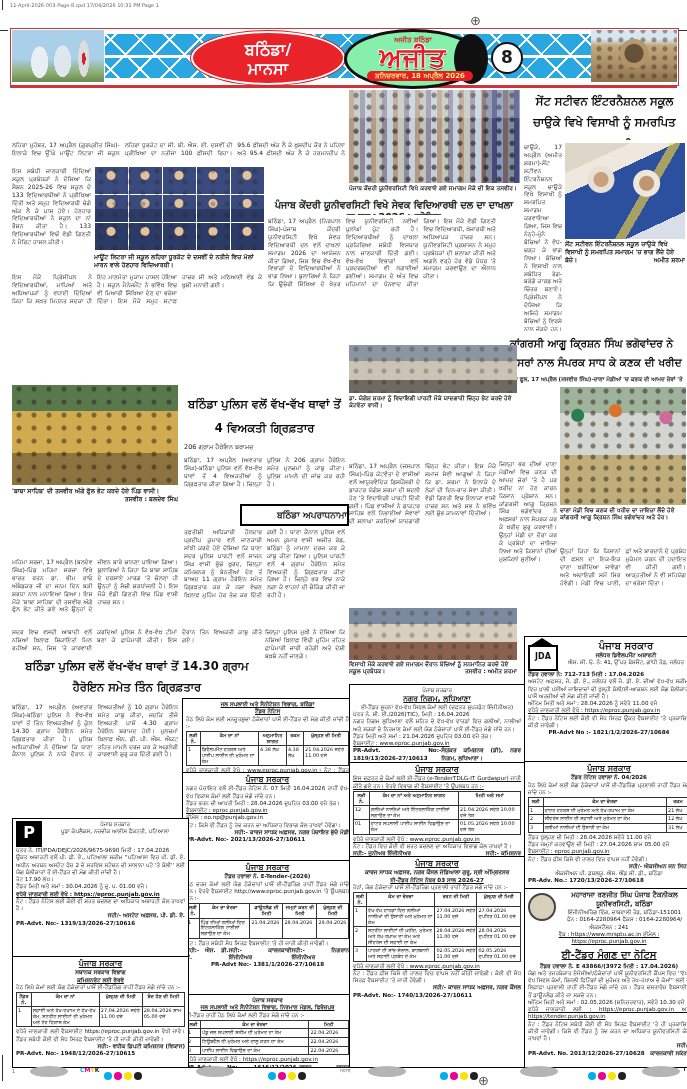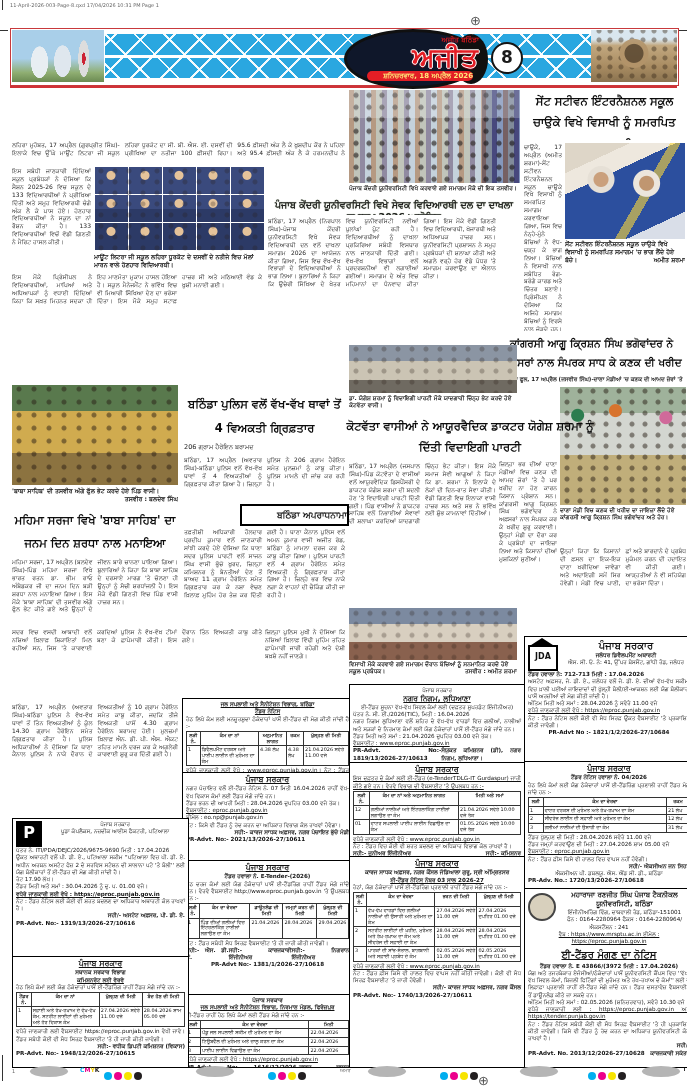--- a/index.html
+++ b/index.html
@@ -21,21 +21,21 @@
     radial-gradient(ellipse 14px 26px at 30% 62%, #e8eef2 0 60%, transparent 62%),
     radial-gradient(ellipse 14px 26px at 55% 60%, #dfe7ee 0 60%, transparent 62%),
     radial-gradient(ellipse 9px 30px at 78% 55%, #c23 0 20%, #ddd 21% 60%, transparent 62%);
     background-size:auto;opacity:1;}
   .ph-fort{background:linear-gradient(180deg,#d9e6ef 0 18%,#c2a87f 30%,#a98c62 70%,#8a7350 100%);}
   .ph-fort::before{background-image:radial-gradient(circle at 50% 45%, #5d4a33 0 9px, #b3946a 10px 14px, transparent 15px),
     radial-gradient(circle at 8px 6px, rgba(60,45,28,.5) 0 2px, transparent 3px);
     background-size:100% 100%,11px 9px;opacity:.9;}
   .oval-red{background:#e82329;border:2px solid #fff;border-radius:50%;box-shadow:0 0 0 1px #d01f26;
     color:#fff;font-weight:bold;text-align:center;z-index:3;}
-  .oval-yel{background:#0f172a;border:3px solid #101010;border-radius:50%;z-index:4;text-align:right;}
+  .oval-yel{background:#86efac;border:3px solid #101010;border-radius:50%;z-index:4;text-align:center;}
   .oval-yel::before{content:"";position:absolute;right:-9px;top:2px;bottom:2px;width:34px;
     background:#101010;border-radius:50%;z-index:-1;}
   .mh-kicker{color:#d6181f;font-size:7px;font-weight:bold;margin-top:4px;}
   .mh-title{color:#e31e25;font-size:26px;font-weight:bold;line-height:1.0;
     text-shadow:-1px 0 #fff,1px 0 #fff,0 -1px #fff,0 1px #fff, 0 2px 0 #701;letter-spacing:1px;}
   .mh-date{background:#e31e25;color:#ffe97a;font-size:7px;font-weight:bold;border-radius:6px;
     margin:1px 6px 0 20px;padding:1px 0;}
   .badge8{background:#fff;border:2px solid #141414;border-radius:50%;text-align:center;
     font-weight:bold;font-size:17px;line-height:26px;z-index:3;}
   .redrule{background:#d03237;}
@@ -118,20 +118,24 @@
   <div class="crop" style="right:0;top:30px;width:8px;height:1px;"></div>
   <div class="crop" style="left:2px;bottom:8px;width:1px;height:26px;"></div>
   <div class="crop" style="right:2px;bottom:18px;width:1px;height:22px;"></div>
   <div class="abs tinytext" style="left:10px;top:2px;width:520px;">11-April-2026-003-Page-8.qxd   17/04/2026   10:31 PM   Page 1</div>
   <div class="abs reg" style="left:470px;top:14px;">⊕</div>
 
   <div class="abs mh" style="left:10px;top:28px;width:667px;height:56px;">
     <div class="abs ph ph-towers" style="left:1px;top:1px;width:92px;height:52px;"></div>
     <div class="abs mh-band" style="left:94px;top:5px;width:486px;height:44px;"></div>
     <div class="abs ph ph-fort" style="left:580px;top:1px;width:86px;height:52px;"></div>
+    <div class="abs oval-red" style="left:180px;top:2px;width:150px;height:50px;">
+      <div style="font-size:16px;margin-top:7px;">ਬਠਿੰਡਾ/</div>
+      <div style="font-size:16px;">ਮਾਨਸਾ</div>
+    </div>
     <div class="abs oval-yel" style="left:333px;top:0;width:132px;height:54px;">
       <div class="mh-kicker">ਅਜੀਤ ਬਠਿੰਡਾ</div>
       <div class="mh-title">ਅਜੀਤ</div>
       <div class="mh-date">ਸ਼ਨਿਚਰਵਾਰ, 18 ਅਪ੍ਰੈਲ 2026</div>
     </div>
     <div class="abs badge8" style="left:480px;top:13px;width:28px;height:28px;">8</div>
   </div>
   <div class="abs redrule" style="left:10px;top:86px;width:667px;height:2px;"></div>
 
   <div class="abs body6 c3" style="left:12px;top:141px;width:333px;height:23px;">ਲਹਿਰਾ ਮੁਹੱਬਤ, 17 ਅਪ੍ਰੈਲ (ਗੁਰਪ੍ਰੀਤ ਸਿੰਘ)-ਇਲਾਕੇ ਵਿਚ ਉੱਘੇ ਮਾਊਂਟ ਲਿਟਰਾ ਜੀ ਸਕੂਲ ਲਹਿਰਾ ਧੂਰਕੋਟ ਦਾ ਸੀ. ਬੀ. ਐਸ. ਈ. ਦਸਵੀਂ ਦੀ ਪ੍ਰੀਖਿਆ ਦਾ ਨਤੀਜਾ 100 ਫ਼ੀਸਦੀ ਰਿਹਾ। 95.6 ਫ਼ੀਸਦੀ ਅੰਕ ਲੈ ਕੇ ਖੁਸ਼ਦੀਪ ਕੌਰ ਨੇ ਪਹਿਲਾ ਅਤੇ 95.4 ਫ਼ੀਸਦੀ ਅੰਕ ਲੈ ਕੇ ਹਰਮਨਦੀਪ ਨੇ ਦੂਜਾ ਸਥਾਨ ਹਾਸਲ ਕੀਤਾ। 99 ਫ਼ੀਸਦੀ ਤੋਂ ਵੱਧ ਅੰਕ ਪ੍ਰਾਪਤ ਕਰਨ ਵਾਲੇ ਵਿਦਿਆਰਥੀਆਂ ਦਾ ਵਿਸ਼ੇਸ਼ ਸਨਮਾਨ ਕੀਤਾ ਗਿਆ।</div>
@@ -159,38 +163,37 @@
 
   <div class="abs hl" style="left:497px;top:334px;width:189px;height:40px;font-size:10.5px;line-height:1.8;">ਕਾਂਗਰਸੀ ਆਗੂ ਕ੍ਰਿਸ਼ਨ ਸਿੰਘ ਭਗੋਵਾਂਦਰ ਨੇ ਅਫ਼ਸਰਾਂ ਨਾਲ ਸੰਪਰਕ ਸਾਧ ਕੇ ਕਣਕ ਦੀ ਖਰੀਦ ਕਰਵਾਈ ਸ਼ੁਰੂ</div>
   <div class="abs" style="left:497px;top:376px;width:189px;height:9px;font-size:5.6px;text-align:center;font-weight:bold;overflow:hidden;">ਰਾਮਪੁਰਾ ਫੂਲ, 17 ਅਪ੍ਰੈਲ (ਜਸਵੀਰ ਸਿੰਘ)-ਦਾਣਾ ਮੰਡੀਆਂ 'ਚ ਕਣਕ ਦੀ ਆਮਦ ਜ਼ੋਰਾਂ 'ਤੇ</div>
   <div class="abs body6" style="left:499px;top:460px;width:58px;height:170px;">ਜ਼ਿਲ੍ਹਾ ਭਰ ਦੀਆਂ ਦਾਣਾ ਮੰਡੀਆਂ ਵਿਚ ਕਣਕ ਦੀ ਆਮਦ ਜ਼ੋਰਾਂ 'ਤੇ ਹੈ ਪਰ ਖਰੀਦ ਨਾ ਹੋਣ ਕਾਰਨ ਕਿਸਾਨ ਪ੍ਰੇਸ਼ਾਨ ਸਨ। ਕਾਂਗਰਸੀ ਆਗੂ ਕ੍ਰਿਸ਼ਨ ਸਿੰਘ ਭਗੋਵਾਂਦਰ ਨੇ ਅਫ਼ਸਰਾਂ ਨਾਲ ਸੰਪਰਕ ਕਰ ਕੇ ਖਰੀਦ ਸ਼ੁਰੂ ਕਰਵਾਈ। ਉਨ੍ਹਾਂ ਮੰਡੀ ਦਾ ਦੌਰਾ ਕਰ ਕੇ ਪ੍ਰਬੰਧਾਂ ਦਾ ਜਾਇਜ਼ਾ ਲਿਆ ਅਤੇ ਕਿਸਾਨਾਂ ਦੀਆਂ ਮੁਸ਼ਕਿਲਾਂ ਸੁਣੀਆਂ।</div>
   <div class="abs ph ph-wheat" style="left:560px;top:387px;width:126px;height:118px;"></div>
   <div class="abs cap" style="left:560px;top:507px;width:126px;height:38px;font-size:5.8px;">ਦਾਣਾ ਮੰਡੀ ਵਿਚ ਕਣਕ ਦੀ ਖਰੀਦ ਦਾ ਜਾਇਜ਼ਾ ਲੈਂਦੇ ਹੋਏ ਕਾਂਗਰਸੀ ਆਗੂ ਕ੍ਰਿਸ਼ਨ ਸਿੰਘ ਭਗੋਵਾਂਦਰ ਅਤੇ ਹੋਰ।</div>
   <div class="abs body6 c2" style="left:560px;top:547px;width:126px;height:82px;">ਉਨ੍ਹਾਂ ਕਿਹਾ ਕਿ ਕਿਸਾਨਾਂ ਦੀ ਫ਼ਸਲ ਦਾ ਇਕ-ਇਕ ਦਾਣਾ ਖਰੀਦਿਆ ਜਾਵੇਗਾ ਅਤੇ ਅਦਾਇਗੀ ਸਮੇਂ ਸਿਰ ਹੋਵੇਗੀ। ਮੰਡੀ ਵਿਚ ਪਾਣੀ, ਛਾਂ ਅਤੇ ਬਾਰਦਾਨੇ ਦੇ ਪ੍ਰਬੰਧ ਮੁਕੰਮਲ ਕਰਨ ਦੀ ਹਦਾਇਤ ਵੀ ਕੀਤੀ ਗਈ। ਆੜ੍ਹਤੀਆਂ ਨੇ ਵੀ ਸਹਿਯੋਗ ਦਾ ਭਰੋਸਾ ਦਿੱਤਾ।</div>
 
   <div class="abs ph ph-farewell" style="left:349px;top:345px;width:168px;height:48px;"></div>
   <div class="abs cap" style="left:349px;top:395px;width:168px;height:19px;font-size:5.8px;">ਡਾ. ਯੋਗੇਸ਼ ਸ਼ਰਮਾ ਨੂੰ ਵਿਦਾਇਗੀ ਪਾਰਟੀ ਮੌਕੇ ਯਾਦਗਾਰੀ ਚਿੰਨ੍ਹ ਭੇਟ ਕਰਦੇ ਹੋਏ ਕੋਟਵੱਤਾ ਵਾਸੀ।</div>
-  <div class="abs hl" style="left:346px;top:416px;width:248px;height:42px;font-size:11.5px;line-height:1.8;">ਕੋਟਵੱਤਾ ਵਾਸੀਆਂ ਨੇ ਆਯੂਰਵੈਦਿਕ ਡਾਕਟਰ ਯੋਗੇਸ਼ ਸ਼ਰਮਾ ਨੂੰ ਦਿੱਤੀ ਵਿਦਾਇਗੀ ਪਾਰਟੀ</div>
   <div class="abs body6 c2" style="left:349px;top:462px;width:147px;height:142px;">ਬਠਿੰਡਾ, 17 ਅਪ੍ਰੈਲ (ਜਸਪਾਲ ਸਿੰਘ)-ਪਿੰਡ ਕੋਟਵੱਤਾ ਦੇ ਵਾਸੀਆਂ ਵਲੋਂ ਆਯੂਰਵੈਦਿਕ ਡਿਸਪੈਂਸਰੀ ਦੇ ਡਾਕਟਰ ਯੋਗੇਸ਼ ਸ਼ਰਮਾ ਦੀ ਬਦਲੀ ਹੋਣ 'ਤੇ ਵਿਦਾਇਗੀ ਪਾਰਟੀ ਦਿੱਤੀ ਗਈ। ਪਿੰਡ ਵਾਸੀਆਂ ਨੇ ਡਾਕਟਰ ਸਾਹਿਬ ਵਲੋਂ ਨਿਭਾਈਆਂ ਸੇਵਾਵਾਂ ਦੀ ਸ਼ਲਾਘਾ ਕਰਦਿਆਂ ਯਾਦਗਾਰੀ ਚਿੰਨ੍ਹ ਭੇਟ ਕੀਤਾ। ਇਸ ਮੌਕੇ ਸਮਾਜ ਸੇਵੀ ਆਗੂਆਂ ਨੇ ਕਿਹਾ ਕਿ ਡਾ. ਸ਼ਰਮਾ ਨੇ ਇਲਾਕੇ ਦੇ ਲੋਕਾਂ ਦੀ ਦਿਨ-ਰਾਤ ਸੇਵਾ ਕੀਤੀ। ਵੱਡੀ ਗਿਣਤੀ ਵਿਚ ਇਲਾਕਾ ਵਾਸੀ ਹਾਜ਼ਰ ਸਨ ਅਤੇ ਸਭ ਨੇ ਭਵਿੱਖ ਲਈ ਸ਼ੁੱਭ ਕਾਮਨਾਵਾਂ ਦਿੱਤੀਆਂ।</div>
 
   <div class="abs ph ph-baba" style="left:12px;top:385px;width:166px;height:100px;"></div>
   <div class="abs cap" style="left:12px;top:487px;width:166px;height:20px;">
     <span>'ਬਾਬਾ ਸਾਹਿਬ' ਦੀ ਤਸਵੀਰ ਅੱਗੇ ਫੁੱਲ ਭੇਟ ਕਰਦੇ ਹੋਏ ਪਿੰਡ ਵਾਸੀ।</span>
     <span class="credit">ਤਸਵੀਰ : ਬਲਦੇਵ ਸਿੰਘ</span>
   </div>
-  <div class="abs hl" style="left:12px;top:509px;width:166px;height:47px;font-size:11.5px;line-height:2.0;">ਮਹਿਮਾ ਸਰਜਾ ਵਿਖੇ 'ਬਾਬਾ ਸਾਹਿਬ' ਦਾ ਜਨਮ ਦਿਨ ਸ਼ਰਧਾ ਨਾਲ ਮਨਾਇਆ</div>
   <div class="abs body6 c2" style="left:12px;top:558px;width:166px;height:68px;">ਮਹਿਮਾ ਸਰਜਾ, 17 ਅਪ੍ਰੈਲ (ਬਲਦੇਵ ਸਿੰਘ)-ਪਿੰਡ ਮਹਿਮਾ ਸਰਜਾ ਵਿਖੇ ਭਾਰਤ ਰਤਨ ਡਾ. ਭੀਮ ਰਾਓ ਅੰਬੇਡਕਰ ਜੀ ਦਾ ਜਨਮ ਦਿਨ ਬੜੀ ਸ਼ਰਧਾ ਨਾਲ ਮਨਾਇਆ ਗਿਆ। ਇਸ ਮੌਕੇ 'ਬਾਬਾ ਸਾਹਿਬ' ਦੀ ਤਸਵੀਰ ਅੱਗੇ ਫੁੱਲ ਭੇਟ ਕੀਤੇ ਗਏ ਅਤੇ ਉਨ੍ਹਾਂ ਦੇ ਜੀਵਨ ਬਾਰੇ ਚਾਨਣਾ ਪਾਇਆ ਗਿਆ। ਬੁਲਾਰਿਆਂ ਨੇ ਕਿਹਾ ਕਿ ਬਾਬਾ ਸਾਹਿਬ ਦੇ ਦਰਸਾਏ ਮਾਰਗ 'ਤੇ ਚੱਲਣਾ ਹੀ ਉਨ੍ਹਾਂ ਨੂੰ ਸੱਚੀ ਸ਼ਰਧਾਂਜਲੀ ਹੈ। ਇਸ ਮੌਕੇ ਵੱਡੀ ਗਿਣਤੀ ਵਿਚ ਪਿੰਡ ਵਾਸੀ ਹਾਜ਼ਰ ਸਨ।</div>
 
   <div class="abs hl" style="left:184px;top:393px;width:161px;height:48px;font-size:11.5px;line-height:2.05;">ਬਠਿੰਡਾ ਪੁਲਿਸ ਵਲੋਂ ਵੱਖ-ਵੱਖ ਥਾਵਾਂ ਤੋਂ 4 ਵਿਅਕਤੀ ਗ੍ਰਿਫ਼ਤਾਰ</div>
   <div class="abs" style="left:184px;top:443px;width:78px;height:11px;font-size:6.5px;font-weight:normal;overflow:hidden;">206 ਗ੍ਰਾਮ ਹੈਰੋਇਨ ਬਰਾਮਦ</div>
   <div class="abs body6 c2" style="left:184px;top:456px;width:161px;height:46px;">ਬਠਿੰਡਾ, 17 ਅਪ੍ਰੈਲ (ਅਵਤਾਰ ਸਿੰਘ)-ਬਠਿੰਡਾ ਪੁਲਿਸ ਵਲੋਂ ਵੱਖ-ਵੱਖ ਥਾਵਾਂ ਤੋਂ 4 ਵਿਅਕਤੀਆਂ ਨੂੰ ਗ੍ਰਿਫ਼ਤਾਰ ਕੀਤਾ ਗਿਆ ਹੈ। ਜ਼ਿਲ੍ਹਾ ਪੁਲਿਸ ਨੇ 206 ਗ੍ਰਾਮ ਹੈਰੋਇਨ ਸਮੇਤ ਮੁਲਜ਼ਮਾਂ ਨੂੰ ਕਾਬੂ ਕੀਤਾ। ਪੁਲਿਸ ਮਾਮਲੇ ਦੀ ਜਾਂਚ ਕਰ ਰਹੀ ਹੈ।</div>
   <div class="abs crimebox" style="left:240px;top:504px;width:105px;height:18px;">ਬਠਿੰਡਾ ਅਪਰਾਧਨਾਮਾ</div>
   <div class="abs body6 c2" style="left:184px;top:528px;width:161px;height:96px;">ਤਫ਼ਤੀਸ਼ੀ ਅਧਿਕਾਰੀ ਹੌਲਦਾਰ ਪ੍ਰਦੀਪ ਕੁਮਾਰ ਵਲੋਂ ਜਾਣਕਾਰੀ ਸਾਂਝੀ ਕਰਦੇ ਹੋਏ ਦੱਸਿਆ ਕਿ ਥਾਣਾ ਸਦਰ ਪੁਲਿਸ ਪਾਰਟੀ ਵਲੋਂ ਸਾਜਨ ਸਿੰਘ ਵਾਸੀ ਭੁੱਚੋ ਖੁਰਦ, ਜ਼ਿਲ੍ਹਾ ਕਮਿਸ਼ਨਰ ਨੂੰ ਬੇਨਤੀਆਂ ਦੇਣ ਤੋਂ ਬਾਅਦ 11 ਗ੍ਰਾਮ ਹੈਰੋਇਨ ਸਮੇਤ ਗ੍ਰਿਫ਼ਤਾਰ ਕਰ ਕੇ ਨਸ਼ਾ ਵੇਚਣ ਖ਼ਿਲਾਫ਼ ਮੁਹਿੰਮ ਹੋਰ ਤੇਜ਼ ਕਰ ਦਿੱਤੀ ਗਈ ਹੈ। ਥਾਣਾ ਕੈਨਾਲ ਪੁਲਿਸ ਵਲੋਂ ਅਮਨ ਕੁਮਾਰ ਵਾਸੀ ਅਜੀਤ ਰੋਡ, ਬਠਿੰਡਾ ਨੂੰ ਮਾਮਲਾ ਦਰਜ ਕਰ ਕੇ ਕਾਬੂ ਕੀਤਾ ਗਿਆ। ਪੁਲਿਸ ਪਾਰਟੀ ਵਲੋਂ 4 ਗ੍ਰਾਮ ਹੈਰੋਇਨ ਸਮੇਤ ਵਿਅਕਤੀ ਨੂੰ ਗ੍ਰਿਫ਼ਤਾਰ ਕੀਤਾ ਗਿਆ ਹੈ। ਜ਼ਿਲ੍ਹੇ ਭਰ ਵਿਚ ਨਾਕੇ ਲਗਾ ਕੇ ਵਾਹਨਾਂ ਦੀ ਚੈਕਿੰਗ ਕੀਤੀ ਜਾ ਰਹੀ ਹੈ।</div>
 
   <div class="abs body6 c3" style="left:12px;top:628px;width:250px;height:26px;">ਸਦਰ ਵਿਚ ਵਸਦੀ ਆਬਾਦੀ ਵਲੋਂ ਨਸ਼ਿਆਂ ਖ਼ਿਲਾਫ਼ ਸ਼ਿਕਾਇਤਾਂ ਮਿਲ ਰਹੀਆਂ ਸਨ, ਜਿਸ 'ਤੇ ਕਾਰਵਾਈ ਕਰਦਿਆਂ ਪੁਲਿਸ ਨੇ ਵੱਖ-ਵੱਖ ਟੀਮਾਂ ਬਣਾ ਕੇ ਛਾਪੇਮਾਰੀ ਕੀਤੀ। ਇਸ ਦੌਰਾਨ ਤਿੰਨ ਵਿਅਕਤੀ ਕਾਬੂ ਕੀਤੇ ਗਏ।</div>
+  <div class="abs hl" style="left:16px;top:656px;width:242px;height:44px;font-size:11.5px;line-height:1.85;">ਬਠਿੰਡਾ ਪੁਲਿਸ ਵਲੋਂ ਵੱਖ-ਵੱਖ ਥਾਵਾਂ ਤੋਂ 14.30 ਗ੍ਰਾਮ ਹੈਰੋਇਨ ਸਮੇਤ ਤਿੰਨ ਗ੍ਰਿਫ਼ਤਾਰ</div>
   <div class="abs body6 c2" style="left:12px;top:703px;width:166px;height:112px;">ਬਠਿੰਡਾ, 17 ਅਪ੍ਰੈਲ (ਅਵਤਾਰ ਸਿੰਘ)-ਬਠਿੰਡਾ ਪੁਲਿਸ ਨੇ ਵੱਖ-ਵੱਖ ਥਾਵਾਂ ਤੋਂ ਤਿੰਨ ਵਿਅਕਤੀਆਂ ਨੂੰ ਕੁੱਲ 14.30 ਗ੍ਰਾਮ ਹੈਰੋਇਨ ਸਮੇਤ ਗ੍ਰਿਫ਼ਤਾਰ ਕੀਤਾ ਹੈ। ਪੁਲਿਸ ਅਧਿਕਾਰੀਆਂ ਨੇ ਦੱਸਿਆ ਕਿ ਥਾਣਾ ਕੈਨਾਲ ਪੁਲਿਸ ਨੇ ਨਾਕੇ ਦੌਰਾਨ ਦੋ ਵਿਅਕਤੀਆਂ ਨੂੰ 10 ਗ੍ਰਾਮ ਹੈਰੋਇਨ ਸਮੇਤ ਕਾਬੂ ਕੀਤਾ, ਜਦਕਿ ਤੀਜੇ ਵਿਅਕਤੀ ਪਾਸੋਂ 4.30 ਗ੍ਰਾਮ ਹੈਰੋਇਨ ਬਰਾਮਦ ਹੋਈ। ਮੁਲਜ਼ਮਾਂ ਖ਼ਿਲਾਫ਼ ਐਨ. ਡੀ. ਪੀ. ਐਸ. ਐਕਟ ਤਹਿਤ ਮਾਮਲੇ ਦਰਜ ਕਰ ਕੇ ਅਗਲੇਰੀ ਕਾਰਵਾਈ ਸ਼ੁਰੂ ਕਰ ਦਿੱਤੀ ਗਈ ਹੈ।</div>
   <div class="abs body6" style="left:265px;top:628px;width:80px;height:66px;">ਜ਼ਿਲ੍ਹਾ ਪੁਲਿਸ ਮੁਖੀ ਨੇ ਦੱਸਿਆ ਕਿ ਨਸ਼ਿਆਂ ਖ਼ਿਲਾਫ਼ ਵਿੱਢੀ ਮੁਹਿੰਮ ਤਹਿਤ ਛਾਪੇਮਾਰੀ ਜਾਰੀ ਰਹੇਗੀ ਅਤੇ ਦੋਸ਼ੀ ਬਖ਼ਸ਼ੇ ਨਹੀਂ ਜਾਣਗੇ।</div>
 
   <div class="abs ph ph-stage" style="left:349px;top:608px;width:168px;height:52px;"></div>
   <div class="abs cap" style="left:349px;top:661px;width:168px;height:20px;font-size:5.8px;">
     <span>ਵਿਸਾਖੀ ਮੌਕੇ ਕਰਵਾਏ ਗਏ ਸਮਾਗਮ ਦੌਰਾਨ ਬੱਚਿਆਂ ਨੂੰ ਸਨਮਾਨਿਤ ਕਰਦੇ ਹੋਏ ਸਕੂਲ ਪ੍ਰਬੰਧਕ।</span>
     <span class="credit">ਤਸਵੀਰ : ਅਮੀਤ ਸ਼ਰਮਾ</span>
   </div>
 
   <div class="abs adbox" style="left:182px;top:698px;width:163px;height:71px;">

